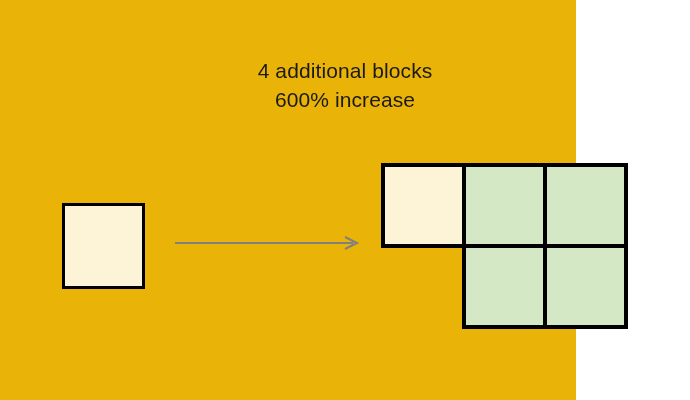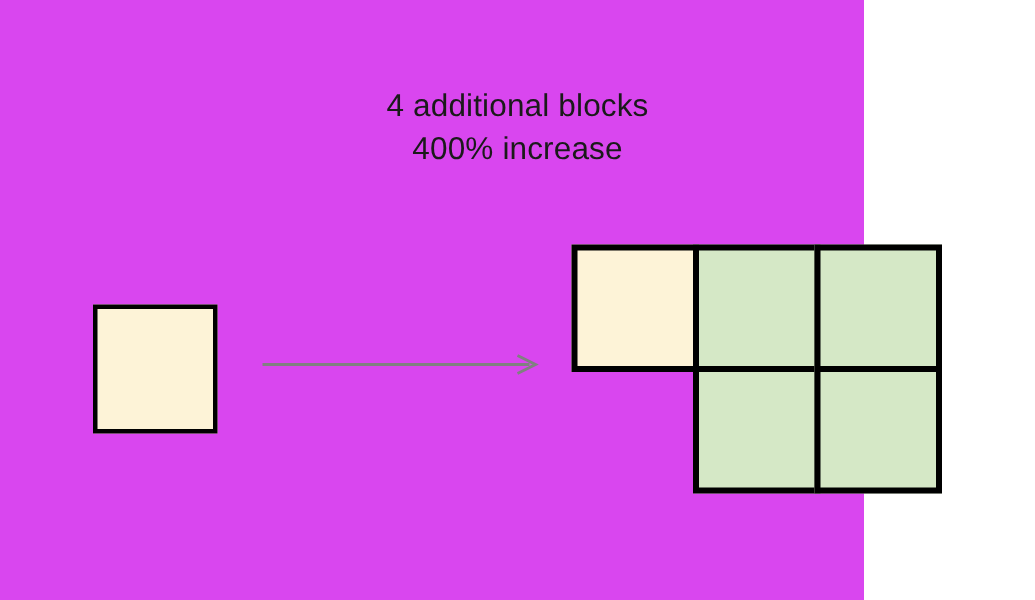--- a/index.html
+++ b/index.html
@@ -11,21 +11,21 @@
     width: 690px;
     height: 400px;
     background: #ffffff;
     font-family: "Liberation Sans", sans-serif;
     overflow: hidden;
   }
   .canvas {
     position: relative;
     width: 576px;
     height: 400px;
-    background: #d946ef;
+    background: #eab308;
   }
 
   
   .caption {
     position: absolute;
     left: 0;
     top: 56px;
     width: 690px;
     text-align: center;
     color: #1a1a1a;
@@ -84,21 +84,21 @@
   .fill-cream { background: #fdf3d7; }
   .fill-green { background: #d5e8c6; }
 </style>
 </head>
 <body>
 
 <div class="canvas">
 
   <div class="caption">
     <span class="caption-line">4 additional blocks</span>
-    <span class="caption-line">400% increase</span>
+    <span class="caption-line">600% increase</span>
   </div>
 
   <div class="before-group">
     <div class="single-block fill-cream"></div>
   </div>
 
   <div class="arrow">
     <svg width="190" height="24" viewBox="0 0 190 24">
       <line x1="3" y1="12" x2="181" y2="12" stroke="#808080" stroke-width="2"></line>
       <polyline points="173,6 185,12 173,18" fill="none" stroke="#808080" stroke-width="2" stroke-linejoin="miter"></polyline>

